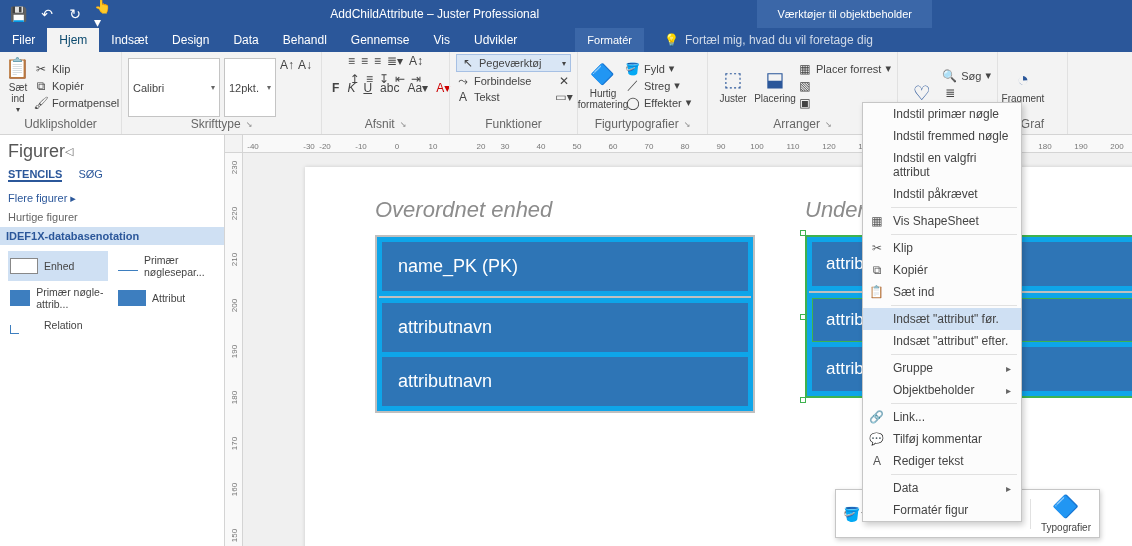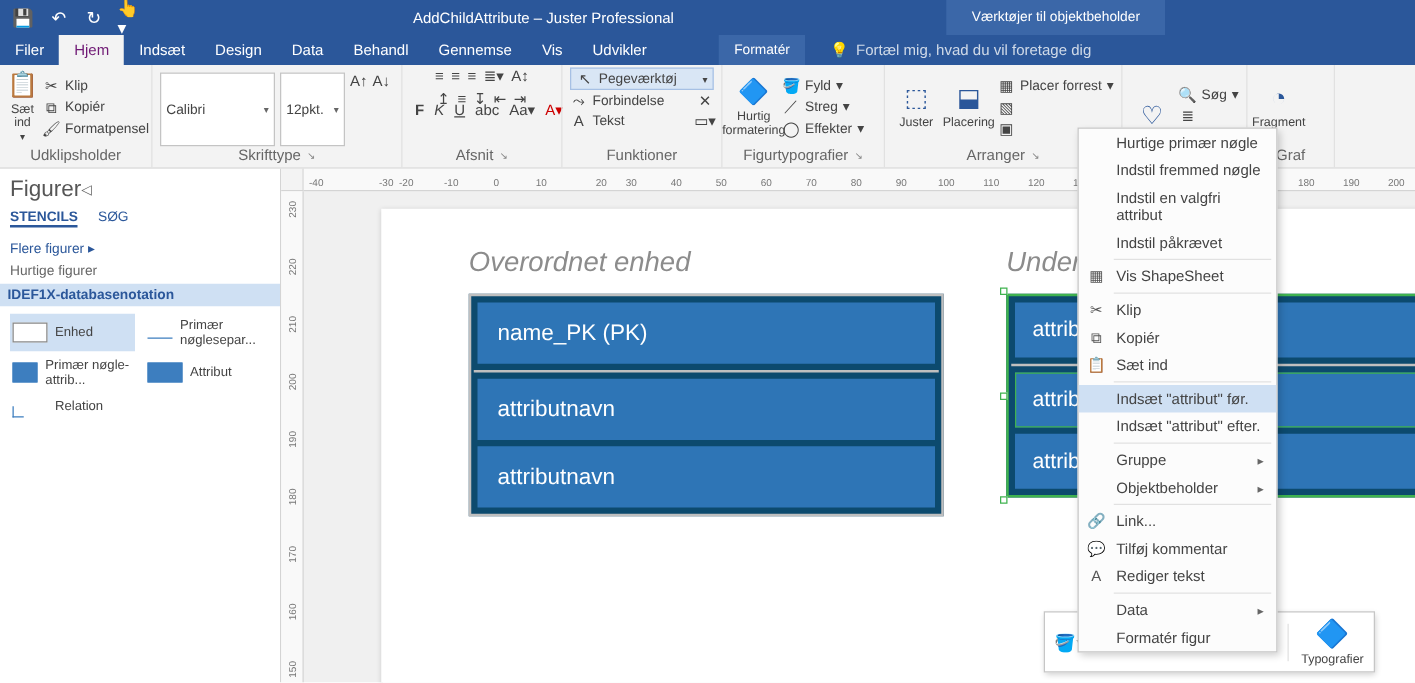--- a/index.html
+++ b/index.html
@@ -8,21 +8,21 @@
 
 .titlebar { height: 28px; background: #2b579a; display: flex; align-items: center; color: #fff; }
 .titlebar .qat { display: flex; align-items: center; gap: 10px; padding-left: 10px; }
 .qat-icon { width: 18px; height: 18px; display: flex; align-items: center; justify-content: center; font-size: 14px; }
 .title-center { flex: 1; text-align: center; font-size: 12px; }
 .contextual { background: #3b67a8; padding: 0 20px; height: 100%; display: flex; align-items: center; font-size: 11px; }
 
 
 .tabbar { height: 24px; background: #2b579a; display: flex; align-items: stretch; color: #fff; font-size: 12px; }
 .tab { padding: 0 12px; display: flex; align-items: center; cursor: pointer; }
-.tab.active { background: #f3f3f3; color: #701a75; }
+.tab.active { background: #f3f3f3; color: #0c4a6e; }
 .tab.contextual { background: #3b67a8; }
 .tellme { display: flex; align-items: center; gap: 6px; padding-left: 20px; color: #d0dae8; font-size: 12px; }
 
 
 .ribbon { height: 83px; background: #f3f3f3; border-bottom: 1px solid #d4d4d4; display: flex; }
 .group { border-right: 1px solid #e1e1e1; padding: 2px 6px; display: flex; flex-direction: column; justify-content: space-between; height: 100%; }
 .group-body { flex: 1; display: flex; align-items: center; gap: 4px; }
 .group-label { text-align: right; font-size: 12px; color: #666; padding-bottom: 1px; display: flex; justify-content: center; align-items: center; gap: 2px; }
 .g-lbl-launcher::after { content:"↘"; font-size:8px; color:#888; margin-left:3px;}
 .big-btn { width: 38px; display: flex; flex-direction: column; align-items: center; gap: 2px; font-size: 10px; text-align: center; line-height: 1.1; }
@@ -55,21 +55,21 @@
 .canvas-wrap{ flex:1; position:relative; background:#f0f0f0;}
 .ruler-h{ height:18px; background:#f9f9f9; border-bottom:1px solid #d4d4d4; display:flex; align-items:flex-end; font-size:8px; color:#777; position:relative; margin-left:18px;}
 .ruler-h span{ position:absolute; bottom:1px; transform:translateX(-50%);}
 .ruler-corner{position:absolute;left:0;top:0;width:18px;height:18px;background:#f3f3f3;border-right:1px solid #d4d4d4;border-bottom:1px solid #d4d4d4;}
 .ruler-v{ position:absolute; left:0; top:18px; bottom:0; width:18px; background:#f9f9f9; border-right:1px solid #d4d4d4; display:flex; flex-direction:column; font-size:8px; color:#777;}
 .ruler-v span{ transform: rotate(-90deg); transform-origin:center; width:18px; text-align:center; position:absolute; left:0;}
 .page{ position:absolute; left:80px; top:32px; right:-20px; bottom:-20px; background:#fff; box-shadow:0 0 4px rgba(0,0,0,.15);}
 
 .entity{ position:absolute; }
 .entity-title{ font-size:22px; font-style:italic; color:#8c8c8c; margin-bottom:12px;}
-.entity-box{ border:2px solid #bfbfbf; background:#0c4a6e; width:380px;}
+.entity-box{ border:2px solid #bfbfbf; background:#0ea5e9; width:380px;}
 .entity-box.sel{ border-color:#3fb24f;}
 .attr-row{ margin:5px; background:#2e75b6; color:#fff; font-size:18px; padding:14px 16px;}
 .e1{ left:70px; top:30px;}
 .e2{ left:500px; top:30px; width:340px;}
 .e2 .entity-box{width:340px;}
 .e2 .attr-row{font-size:17px; padding:12px 14px;}
 
 
 .ctx{ position:absolute; right:110px; top:102px; width:160px; background:#fcfcfc; border:1px solid #c6c6c6; box-shadow:2px 3px 6px rgba(0,0,0,.2); font-size:12px; z-index:50;}
 .ctx-item{ padding:4px 10px 4px 30px; position:relative; display:flex; justify-content:space-between; align-items:center;}
@@ -404,21 +404,21 @@
       <div class="big">
           <span class="ic">🔷</span>
           <span>Typografier</span>
         </div>
     </div>
   </div>
 </div>
 
 <div class="ctx">
   <div class="ctx-item">
-      <span>Hurtige primær nøgle</span>
+      <span>Indstil primær nøgle</span>
     </div>
   <div class="ctx-item">
       <span>Indstil fremmed nøgle</span>
     </div>
   <div class="ctx-item">
       <span>Indstil en valgfri attribut</span>
     </div>
   <div class="ctx-item">
       <span>Indstil påkrævet</span>
     </div>

